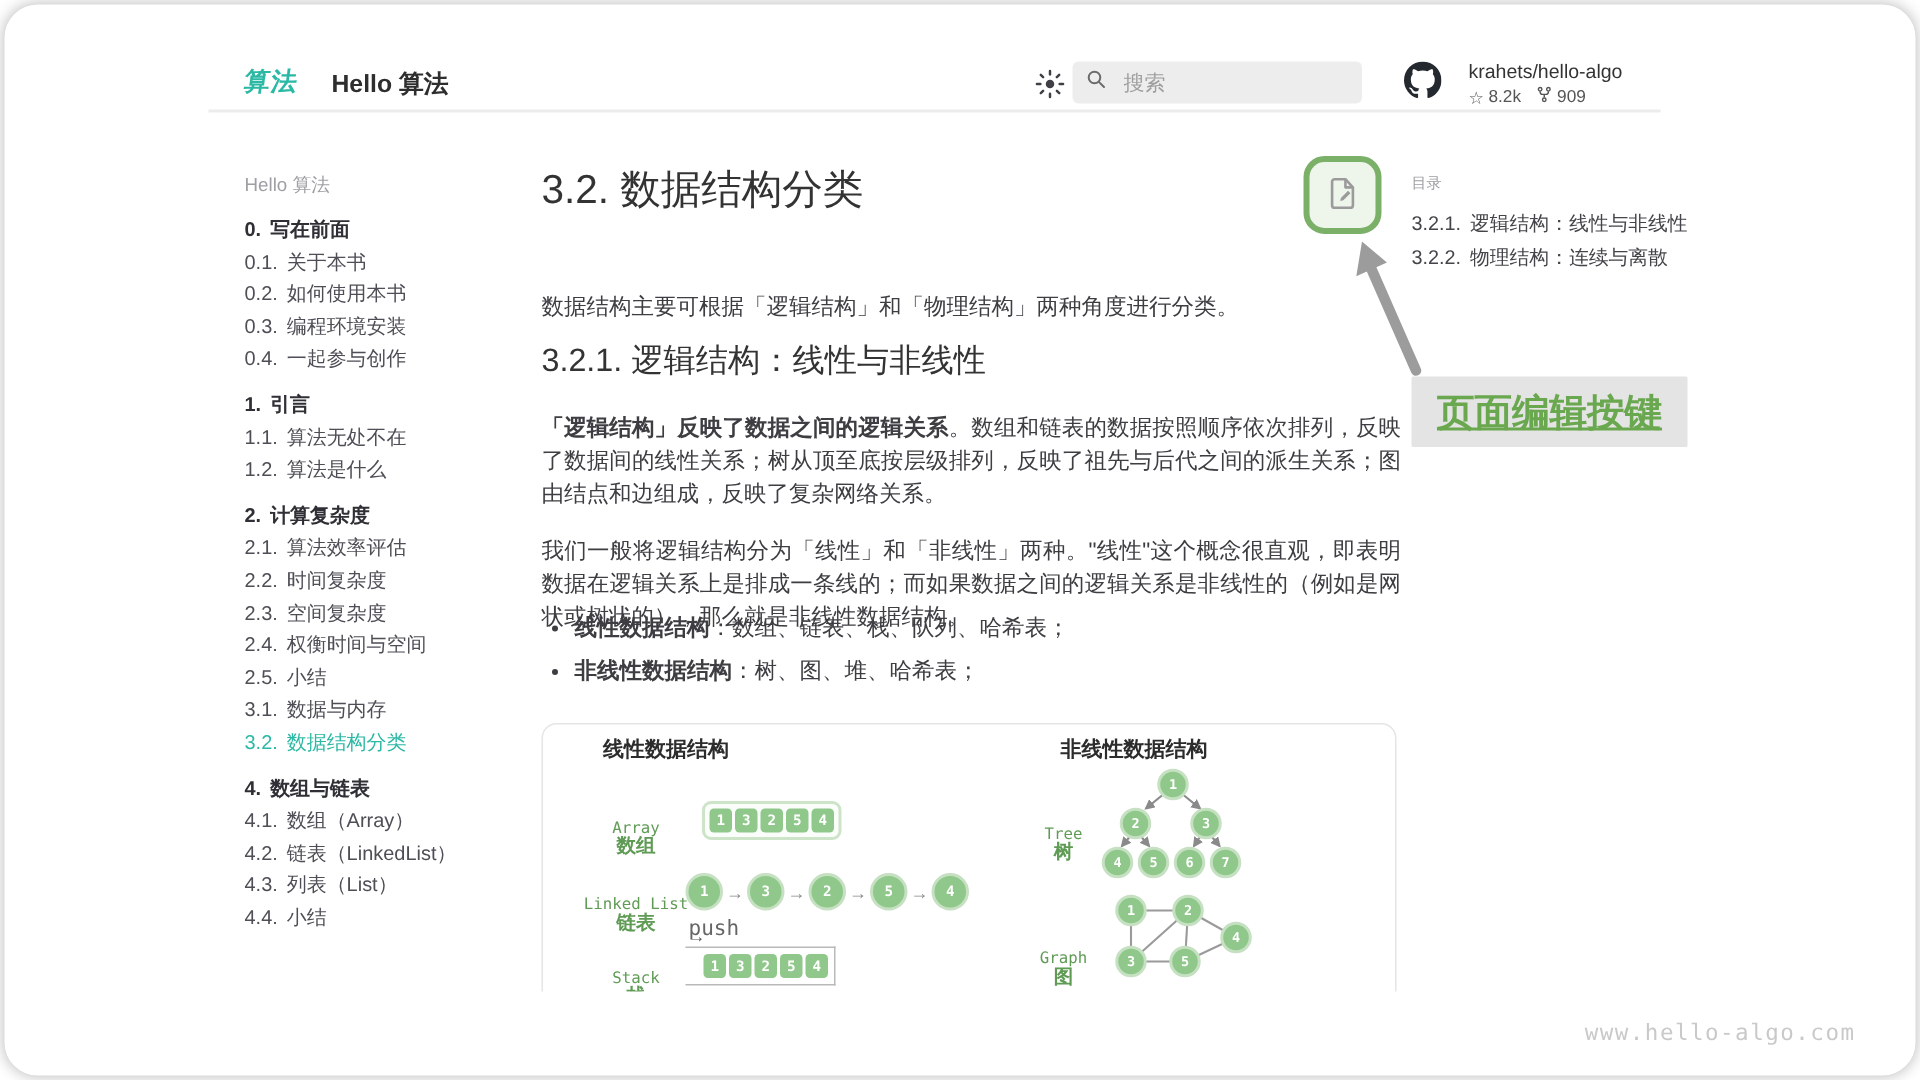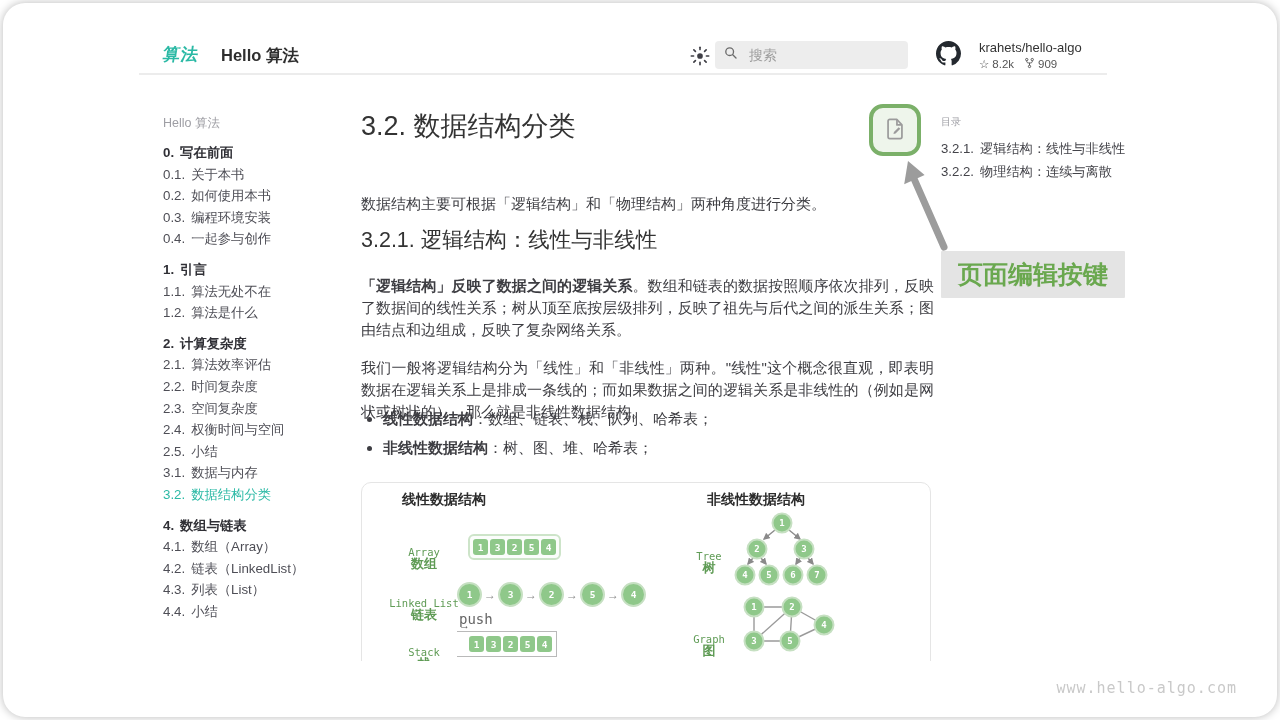--- a/index.html
+++ b/index.html
@@ -65,21 +65,21 @@
   
   .toc{position:absolute;left:938px;top:112px;width:220px;font-size:13.2px;color:#44444a;}
   .toc-title{font-size:10px;color:#9e9ea4;margin-bottom:9px;}
   .toc-item{line-height:22.5px;cursor:pointer;white-space:nowrap;}
   .toc-item .num{margin-right:6px;}
   .edit-btn{position:absolute;left:866px;top:101px;width:52px;height:52px;border-radius:14px;
     border:4px solid #7bb069;background:#eef5eb;box-sizing:border-box;cursor:pointer;
     display:flex;align-items:center;justify-content:center;padding:0;}
   .ann-arrow{position:absolute;left:893px;top:152px;}
   .ann-label{position:absolute;left:938px;top:248px;background:#e4e4e4;border-radius:1px;
-    padding:7px 17px;font-size:25px;font-weight:bold;color:#6aa84f;white-space:nowrap;}
+    padding:7px 17px;font-size:25px;font-weight:bold;color:#6aa84f;white-space:nowrap;text-decoration:underline;}
 
   .watermark{position:absolute;right:40px;bottom:20px;font-family:"DejaVu Sans Mono",monospace;
     font-size:15px;color:#c9c9c9;letter-spacing:1px;}
   b{font-weight:bold;}
 </style>
 </head>
 <body>
 
 <div class="card">
   <div class="clip">

